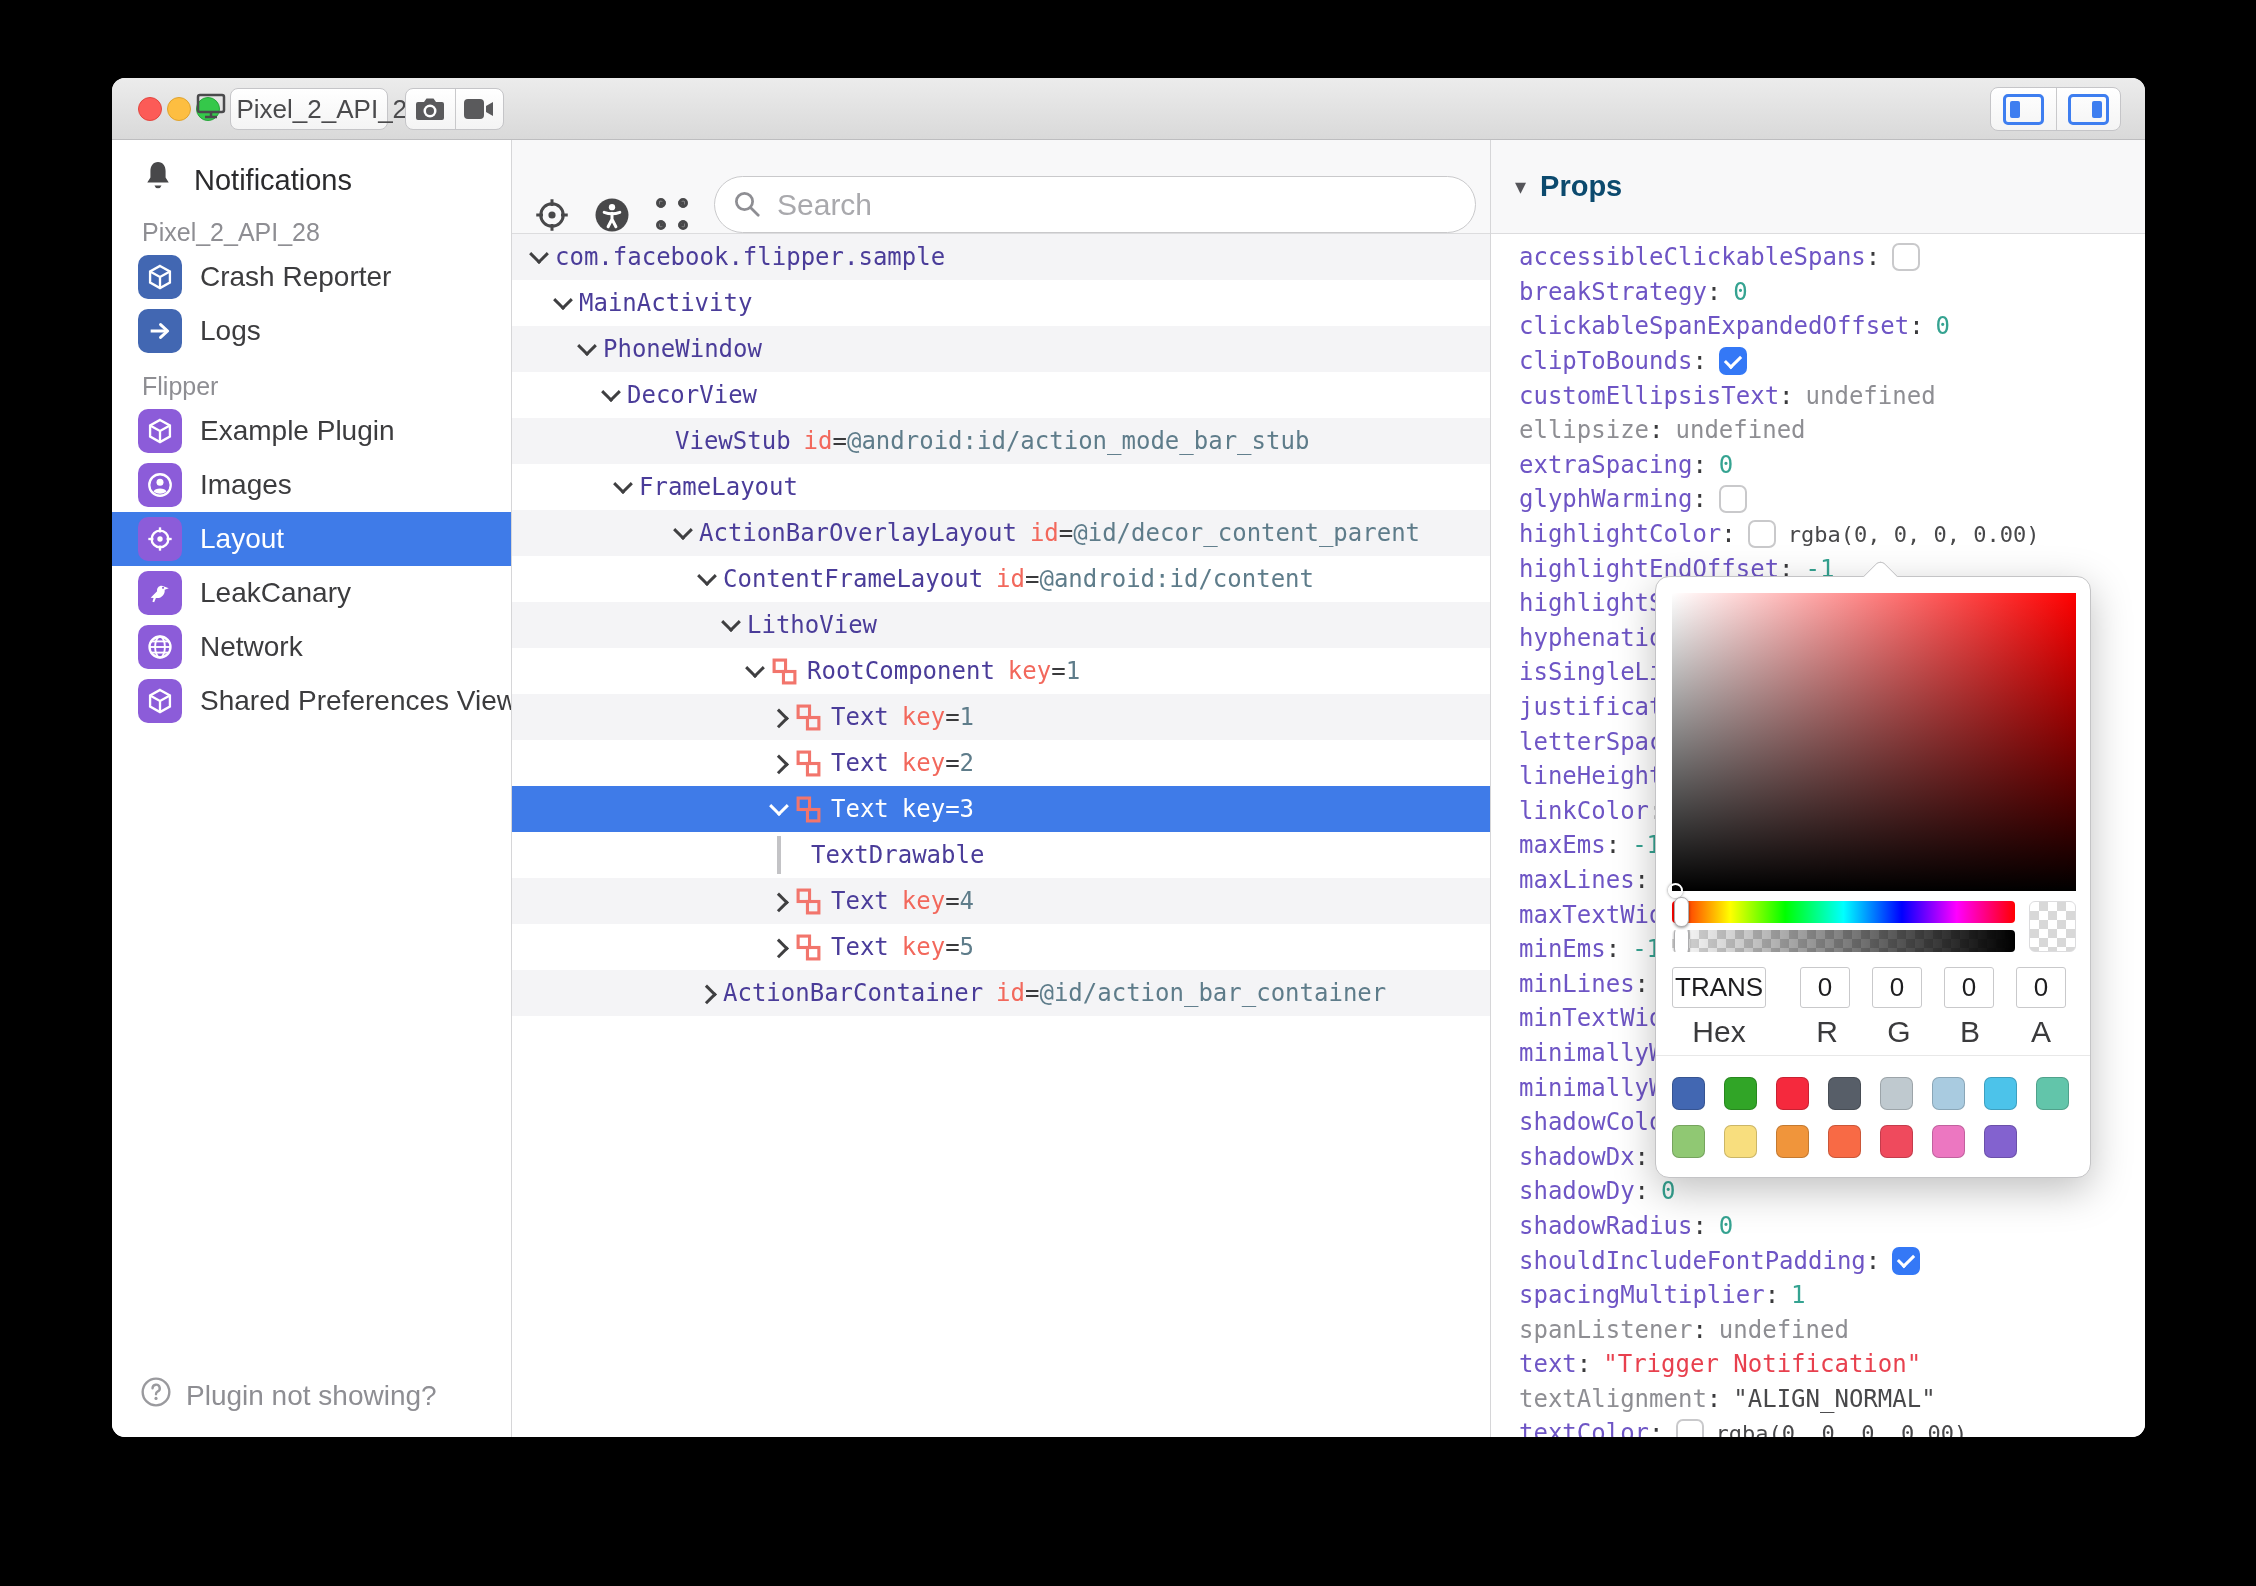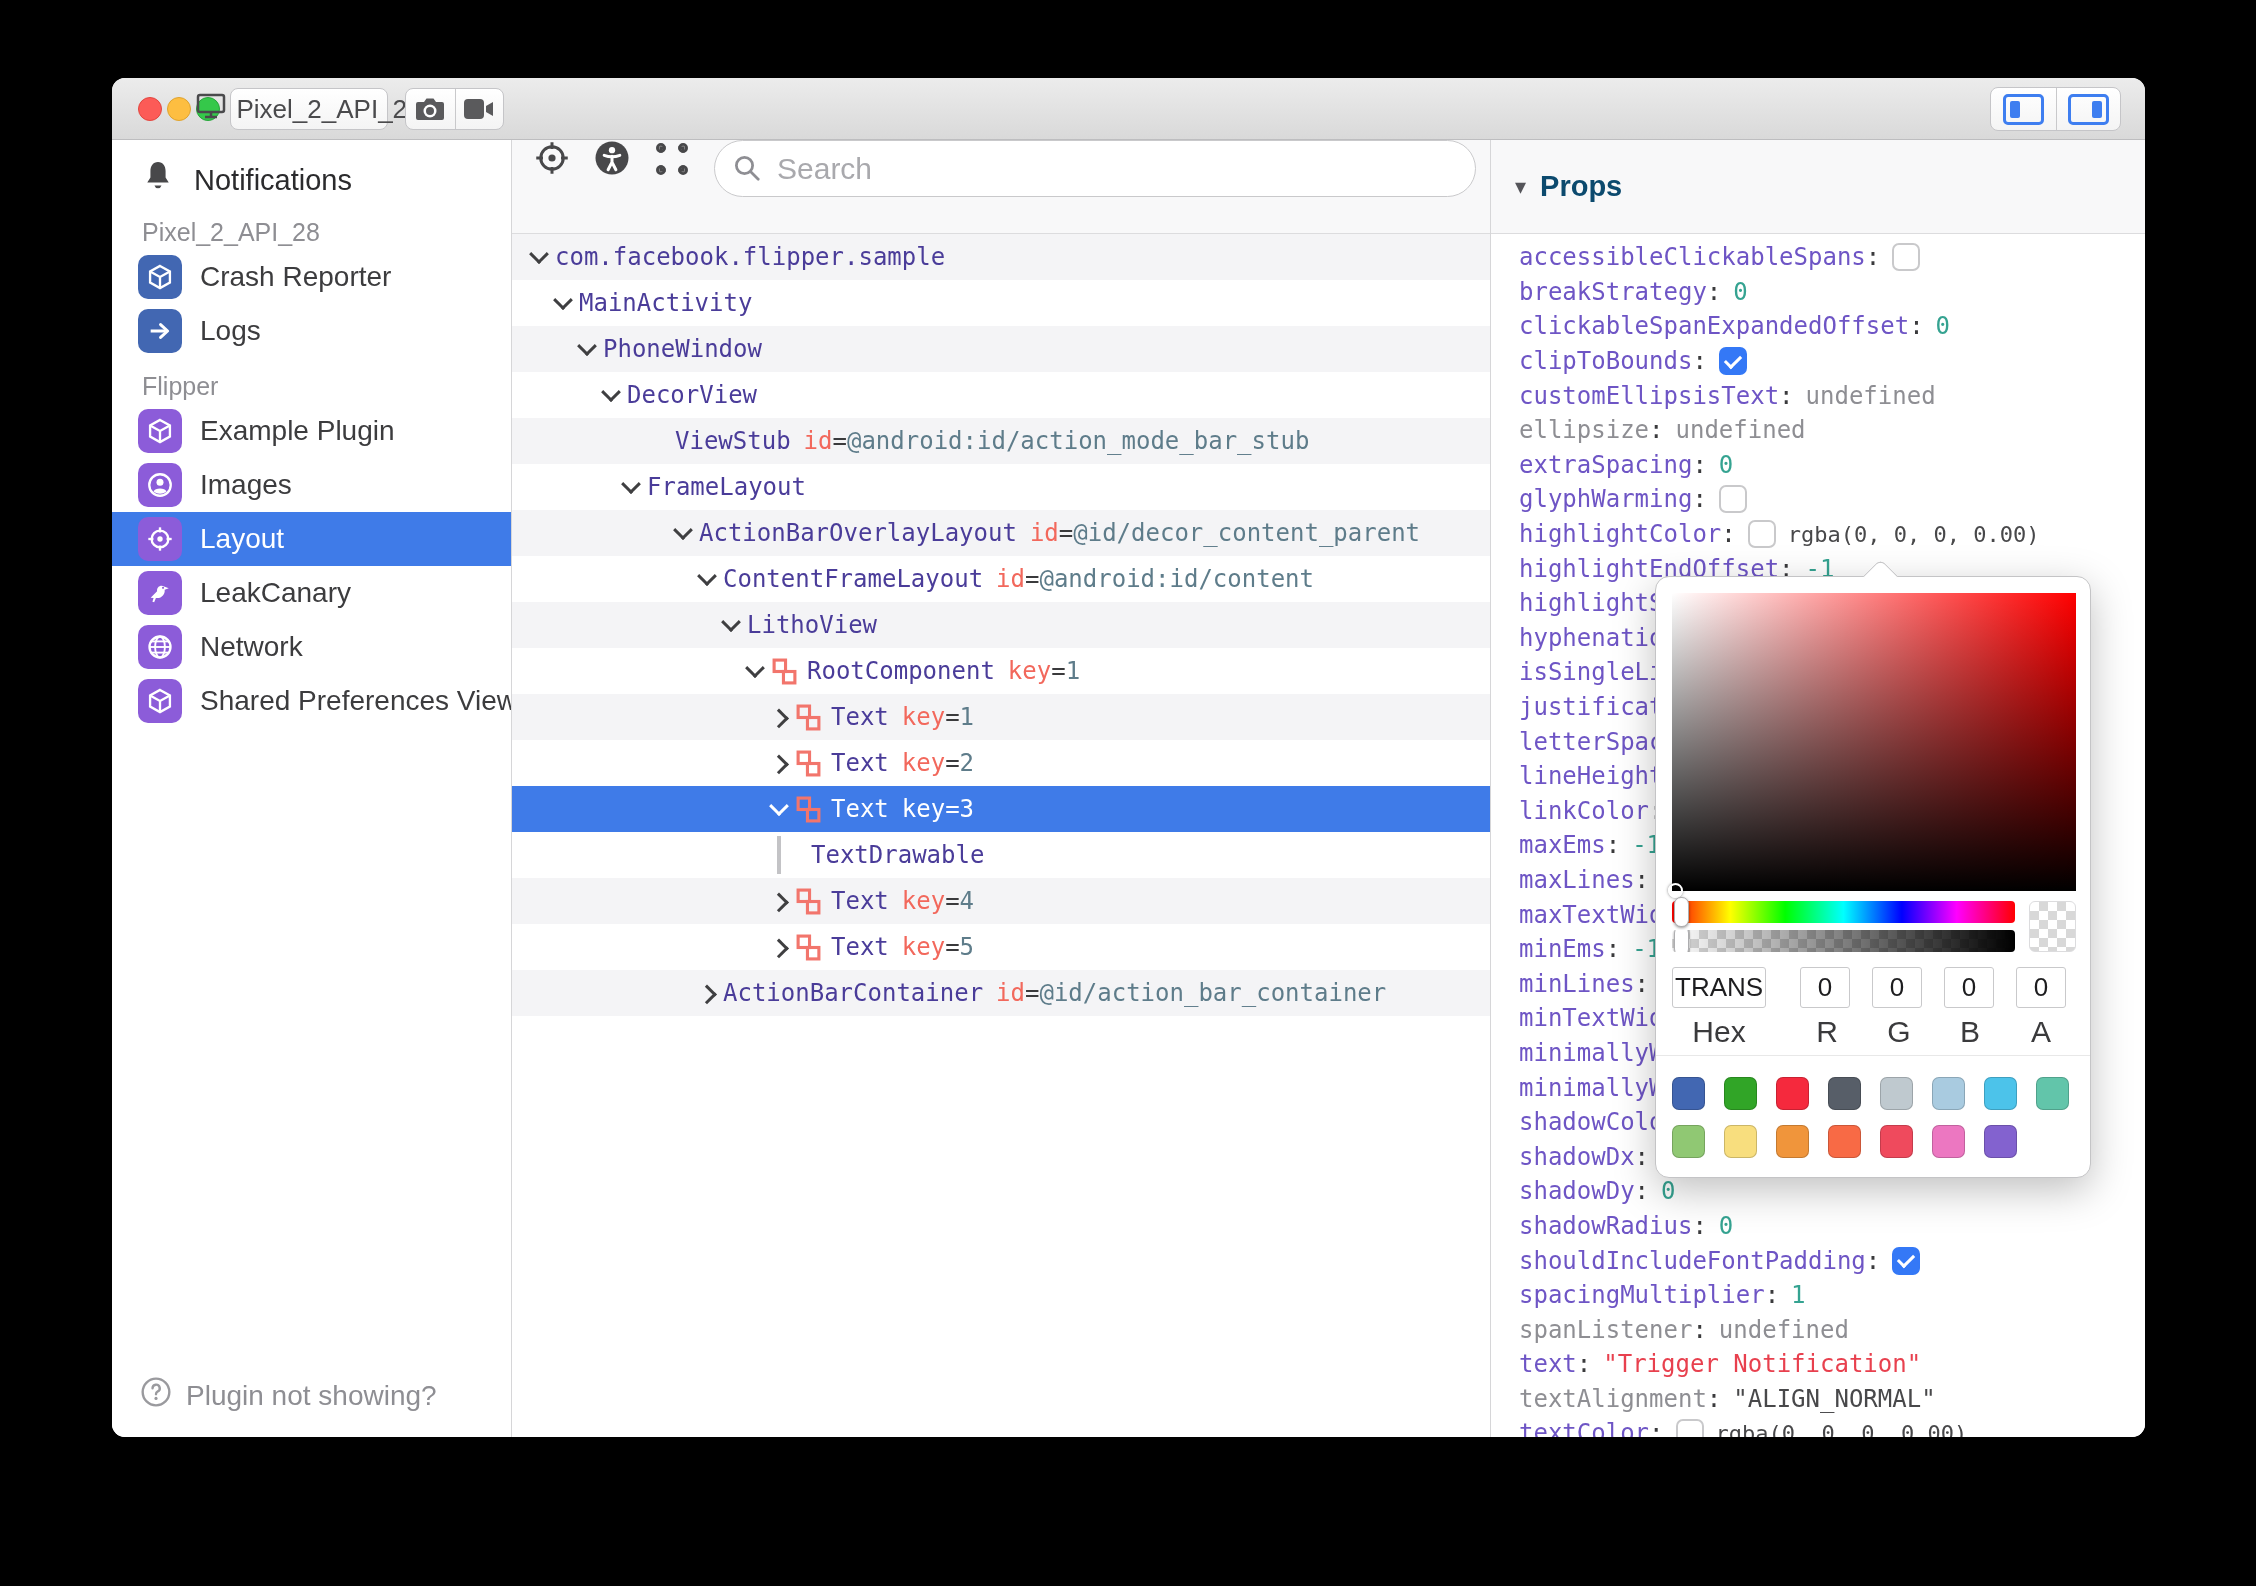--- a/index.html
+++ b/index.html
@@ -45,21 +45,21 @@
                font-size:28px; color:#3C3C3E; }
   .side-item.selected { background:#3F7BE8; color:#fff; }
   .pluglogo { width:44px; height:44px; border-radius:10px; flex:none;
               display:flex; align-items:center; justify-content:center; }
   .side-item .label { white-space:nowrap; overflow:hidden; }
   .side-footer { position:absolute; left:28px; bottom:22px; display:flex; align-items:center;
                  gap:14px; font-size:28px; color:#8E8E93; }
 
   
   .tree-toolbar { position:relative; height:94px; background:#F8F8F9; border-bottom:1px solid #DCDCDE;
-                  flex:none; display:flex; align-items:flex-start; }
+                  flex:none; display:flex; align-items:flex-end; }
   .tool-ico { margin-left:20px; width:40px; display:flex; justify-content:center; }
   .search-wrap { position:relative; margin-left:22px; width:762px; height:57px; }
   .search-wrap svg { position:absolute; left:18px; top:13px; }
   .search-input { width:100%; height:100%; border:1px solid #C9C9CB; border-radius:29px; background:#fff;
                   padding-left:62px; font-size:30px; color:#333; outline:none;
                   font-family:"Liberation Sans", sans-serif; }
   .search-input::placeholder { color:#A9A9AD; }
 
   
   .tree-rows { flex:1; overflow:hidden; font-family:"DejaVu Sans Mono", monospace; font-size:24px; }
@@ -375,21 +375,21 @@
             </div>
 
 
             <div class="trow" style="padding-left: 138px;">
               <span class="marker m-none"></span>
 
               <span class="tname">ViewStub</span>
               <span class="tattr"><span class="akey">id</span><span class="aeq">=</span><span class="aval">@android:id/action_mode_bar_stub</span></span>
             </div>
 
-            <div class="trow" style="padding-left: 102px; margin-left: 8px;">
+            <div class="trow" style="padding-left: 102px;">
               <span class="marker m-down"></span>
 
               <span class="tname">FrameLayout</span>
 
             </div>
 
             <div class="trow" style="padding-left: 162px;">
               <span class="marker m-down"></span>
 
               <span class="tname">ActionBarOverlayLayout</span>

